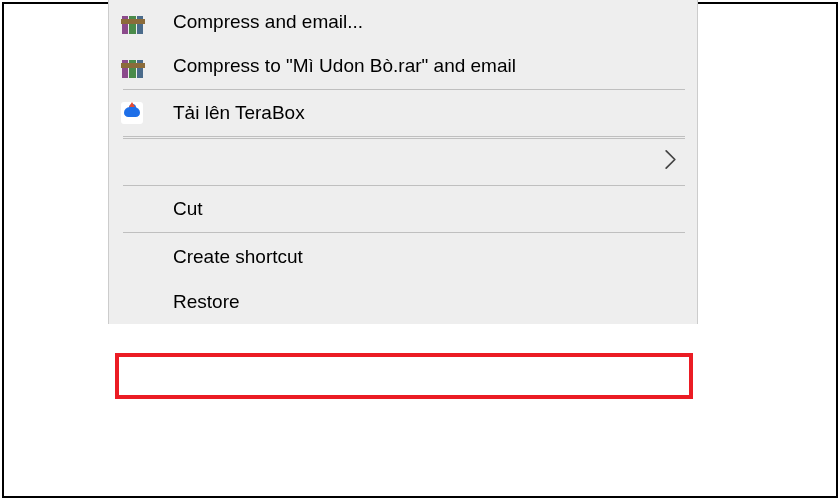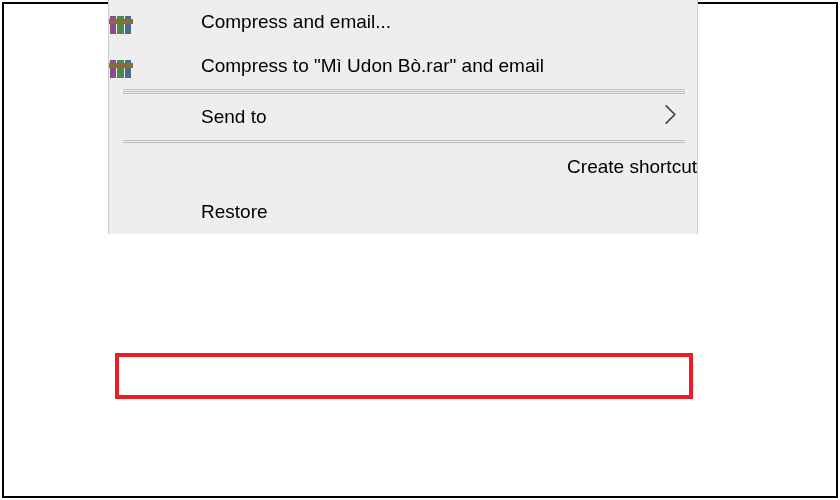--- a/index.html
+++ b/index.html
@@ -31,26 +31,25 @@
       top: 0;
       width: 590px;
       background: #eeeeee;
       border-left: 1px solid #cccccc;
       border-right: 1px solid #cccccc;
     }
     .menu-item {
       display: flex;
       align-items: center;
       height: 44px;
-      position: relative;
-      gap: 40px;
+      padding-left: 12px;
+      position: relative;
     }
     .menu-item.tall {
       height: 46px;
-      text-align: right;
     }
     .icon-slot {
       width: 52px;
       display: flex;
       align-items: center;
       justify-content: flex-start;
       flex-shrink: 0;
     }
     .icon-winrar {
       width: 24px;
@@ -175,38 +174,51 @@
             <span class="book b3"></span>
           </span>
         <span class="belt"></span>
       </span>
     </span>
     <span class="label">Compress to "Mì Udon Bò.rar" and email</span>
   </div>
 
   <div class="separator"></div>
 
-
-  <div class="separator"></div>
-
-
-  <div class="separator"></div>
-
-  <div class="menu-item">
-    <span class="icon-slot"></span>
-    <span class="label">Send to</span>
+  <div class="menu-item">
+    <span class="icon-slot">
+      <span class="icon-terabox">
+          <span class="cloud">
+            <span class="arrow"></span>
+          </span>
+        </span>
+    </span>
+    <span class="label">Tải lên TeraBox</span>
+  </div>
+
+  <div class="separator"></div>
+
+
+  <div class="separator"></div>
+
+  <div class="menu-item">
+    <span class="icon-slot"></span>
     <span class="chevron">
       <svg viewBox="0 0 12 20">
           <path d="M2 2 L10 10 L2 18" stroke="#444" stroke-width="1.6" fill="none" stroke-linecap="round" stroke-linejoin="round"></path>
         </svg>
     </span>
   </div>
 
   <div class="separator"></div>
 
+  <div class="menu-item">
+    <span class="icon-slot"></span>
+    <span class="label">Cut</span>
+  </div>
 
 
   <div class="separator"></div>
 
   <div class="menu-item tall">
     <span class="icon-slot"></span>
     <span class="label">Create shortcut</span>
   </div>
 
 

